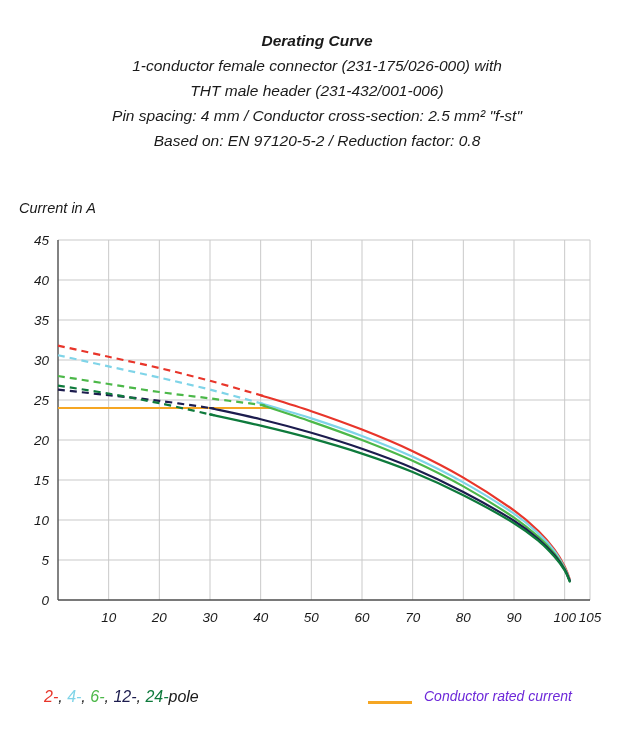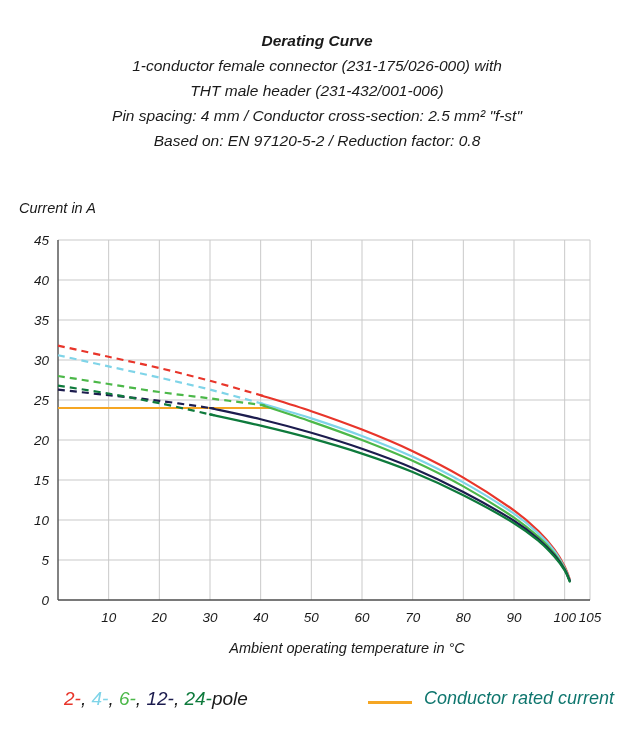--- a/index.html
+++ b/index.html
@@ -69,40 +69,40 @@
   
   .legend {
     position: absolute;
     left: 0;
     top: 688px;
     width: 634px;
     height: 30px;
   }
   .legend-poles {
     position: absolute;
-    left: 64px;
+    left: 44px;
     top: 0;
-    font-size: 19px;
+    font-size: 16px;
     white-space: nowrap;
   }
   .legend-poles span { font-weight: normal; }
   .legend-rated-line {
     position: absolute;
     left: 368px;
     top: 13px;
     width: 44px;
     height: 3px;
     background: #f5a623;
   }
   .legend-rated-label {
     position: absolute;
     left: 424px;
     top: 0;
-    font-size: 18px;
-    color: #0f766e;
+    font-size: 14px;
+    color: #6d28d9;
     white-space: nowrap;
   }
   .tick-label {
     font-size: 13.5px;
     fill: #1a1a1a;
     font-family: "Liberation Sans", sans-serif;
   }
 </style>
 </head>
 <body>
@@ -172,21 +172,20 @@
         <path d="M 260.67 403.20 C 269.11 405.73, 294.44 412.93, 311.33 418.40 C 328.22 423.87, 345.11 429.60, 362.00 436.00 C 378.89 442.40, 395.78 449.07, 412.67 456.80 C 429.56 464.53, 446.44 472.93, 463.33 482.40 C 480.22 491.87, 501.33 504.93, 514.00 513.60 C 526.67 522.27, 532.58 528.13, 539.33 534.40 C 546.09 540.67, 550.31 545.60, 554.53 551.20 C 558.76 556.80, 562.13 563.20, 564.67 568.00 C 567.20 572.80, 568.89 578.00, 569.73 580.00" fill="none" stroke="#7fd4e8" stroke-width="2.2" stroke-linecap="round" stroke-linejoin="round"></path>
         <path d="M 58.00 376.00 C 66.44 377.33, 91.78 381.33, 108.67 384.00 C 125.56 386.67, 142.44 389.60, 159.33 392.00 C 176.22 394.40, 193.11 396.27, 210.00 398.40 C 226.89 400.53, 252.22 403.73, 260.67 404.80 C 269.11 405.87, 260.67 404.80, 260.67 404.80" fill="none" stroke="#4cb849" stroke-width="2.2" stroke-dasharray="7,5" stroke-linecap="butt"></path>
         <path d="M 260.67 404.80 C 269.11 407.60, 294.44 415.73, 311.33 421.60 C 328.22 427.47, 345.11 433.47, 362.00 440.00 C 378.89 446.53, 395.78 453.07, 412.67 460.80 C 429.56 468.53, 446.44 476.93, 463.33 486.40 C 480.22 495.87, 501.33 509.07, 514.00 517.60 C 526.67 526.13, 532.58 531.60, 539.33 537.60 C 546.09 543.60, 550.31 548.40, 554.53 553.60 C 558.76 558.80, 562.13 564.27, 564.67 568.80 C 567.20 573.33, 568.89 578.80, 569.73 580.80" fill="none" stroke="#4cb849" stroke-width="2.2" stroke-linecap="round" stroke-linejoin="round"></path>
         <path d="M 58.00 389.60 C 66.44 390.53, 91.78 393.33, 108.67 395.20 C 125.56 397.07, 142.44 398.67, 159.33 400.80 C 176.22 402.93, 201.56 406.80, 210.00 408.00 C 218.44 409.20, 210.00 408.00, 210.00 408.00" fill="none" stroke="#1c1c4e" stroke-width="2.2" stroke-dasharray="7,5" stroke-linecap="butt"></path>
         <path d="M 210.00 408.00 C 218.44 409.87, 243.78 415.07, 260.67 419.20 C 277.56 423.33, 294.44 427.87, 311.33 432.80 C 328.22 437.73, 345.11 442.93, 362.00 448.80 C 378.89 454.67, 395.78 460.80, 412.67 468.00 C 429.56 475.20, 446.44 483.20, 463.33 492.00 C 480.22 500.80, 501.33 512.80, 514.00 520.80 C 526.67 528.80, 532.58 534.27, 539.33 540.00 C 546.09 545.73, 550.31 550.27, 554.53 555.20 C 558.76 560.13, 562.13 565.33, 564.67 569.60 C 567.20 573.87, 568.89 578.93, 569.73 580.80" fill="none" stroke="#1c1c4e" stroke-width="2.2" stroke-linecap="round" stroke-linejoin="round"></path>
         <path d="M 58.00 385.60 C 66.44 386.93, 91.78 390.67, 108.67 393.60 C 125.56 396.53, 142.44 399.73, 159.33 403.20 C 176.22 406.67, 201.56 412.53, 210.00 414.40 C 218.44 416.27, 210.00 414.40, 210.00 414.40" fill="none" stroke="#0e7a3c" stroke-width="2.2" stroke-dasharray="7,5" stroke-linecap="butt"></path>
         <path d="M 210.00 414.40 C 218.44 416.27, 243.78 421.60, 260.67 425.60 C 277.56 429.60, 294.44 433.73, 311.33 438.40 C 328.22 443.07, 345.11 448.00, 362.00 453.60 C 378.89 459.20, 395.78 465.07, 412.67 472.00 C 429.56 478.93, 446.44 486.67, 463.33 495.20 C 480.22 503.73, 501.33 515.47, 514.00 523.20 C 526.67 530.93, 532.58 536.00, 539.33 541.60 C 546.09 547.20, 550.31 552.00, 554.53 556.80 C 558.76 561.60, 562.13 566.27, 564.67 570.40 C 567.20 574.53, 568.89 579.73, 569.73 581.60" fill="none" stroke="#0e7a3c" stroke-width="2.2" stroke-linecap="round" stroke-linejoin="round"></path>
       </svg>
   </div>
 
-  <div class="x-axis-title">Ambient operating temperature in °C</div>
 
   <div class="legend">
     <div class="legend-poles" id="legend-poles"><span style="color: rgb(232, 53, 42);">2-</span><span>, </span><span style="color: rgb(127, 212, 232);">4-</span><span>, </span><span style="color: rgb(76, 184, 73);">6-</span><span>, </span><span style="color: rgb(28, 28, 78);">12-</span><span>, </span><span style="color: rgb(14, 122, 60);">24-</span><span></span><span style="color: rgb(26, 26, 26);">pole</span></div>
     <div class="legend-rated-line"></div>
     <div class="legend-rated-label">Conductor rated current</div>
   </div>
 
 </div>
 
 </body></html>

